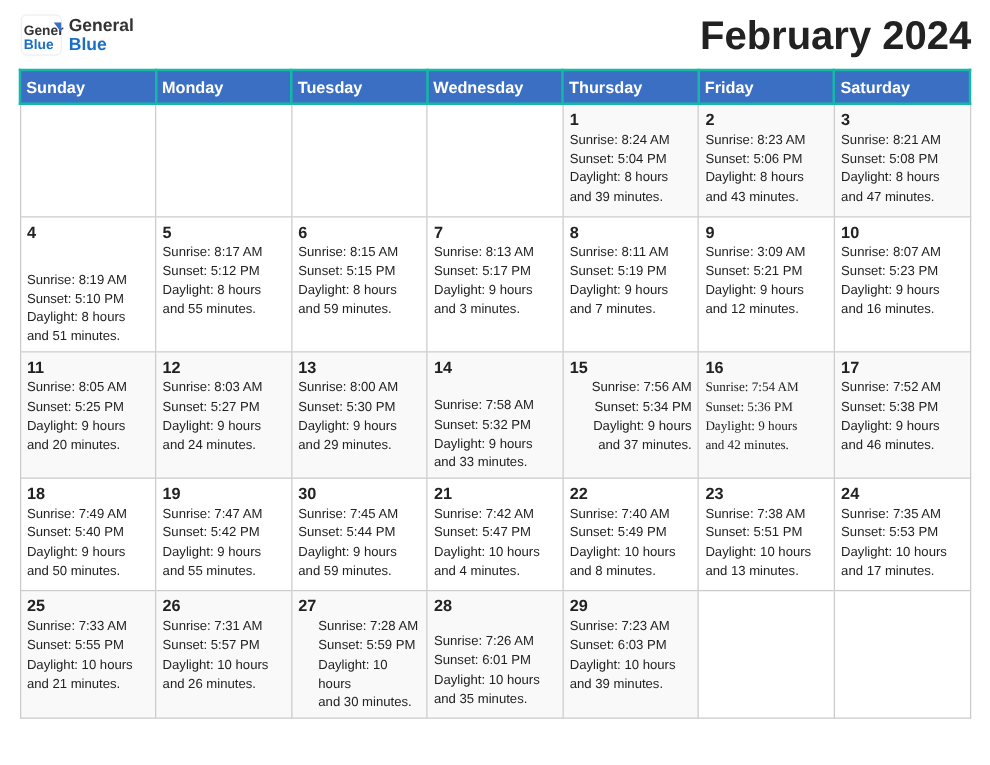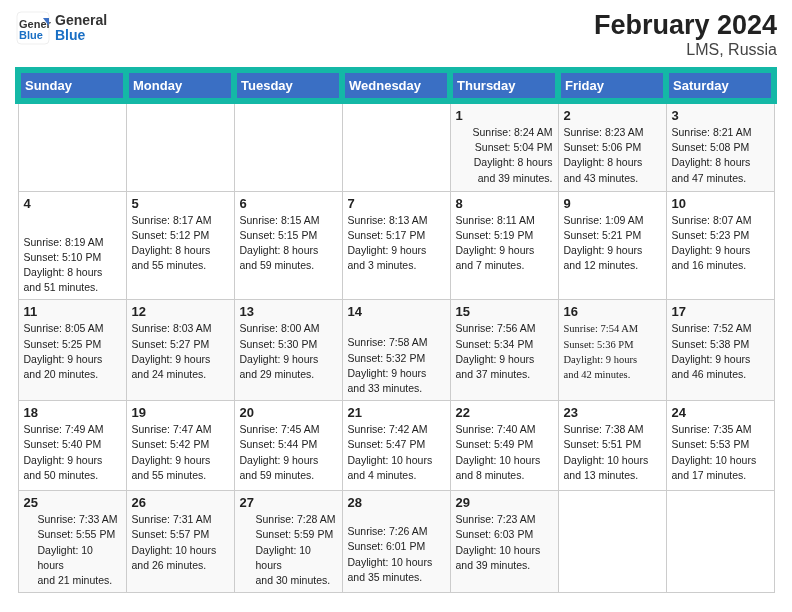--- a/index.html
+++ b/index.html
@@ -18,42 +18,42 @@
     }
     .logo {
       display: flex;
       align-items: center;
       gap: 4px;
     }
     .title-block {
       text-align: right;
     }
     .title-block h1 {
-      font-size: 27px;
+      font-size: 32px;
       font-weight: bold;
       color: #222;
     }
     .title-block h2 {
       font-size: 16px;
       font-weight: normal;
       color: #444;
     }
     table {
       width: 100%;
       border-collapse: collapse;
       table-layout: fixed;
     }
     thead th {
       background: #3a6fc4;
       color: #fff;
       font-size: 13px;
       font-weight: bold;
       padding: 5px 4px;
       text-align: left;
-      border: 6px solid #14b8a6;
+      border: 2px solid #14b8a6;
     }
     tbody td {
       border: 1px solid #ccc;
       vertical-align: top;
       padding: 4px 5px;
       font-size: 11px;
       color: #222;
       height: 90px;
       background: #fff;
     }
@@ -86,21 +86,20 @@
       <text x="4" y="29" font-size="11" font-weight="bold" fill="#1a6fc4" font-family="Arial">Blue</text>
       <polygon points="28,8 34,8 34,16" fill="#3a6fc4"></polygon>
     </svg>
     <div style="display:flex;flex-direction:column;line-height:1.1;">
       <span style="font-size:14px;font-weight:bold;color:#333;">General</span>
       <span style="font-size:14px;font-weight:bold;color:#1a6fc4;">Blue</span>
     </div>
   </div>
   <div class="title-block">
     <h1>February 2024</h1>
-    <h2>LMS, Russia</h2>
   </div>
 </div>
 
 <table>
   <thead>
     <tr>
     <th>Sunday</th>
         <th>Monday</th>
         <th>Tuesday</th>
         <th>Wednesday</th>
@@ -110,21 +109,21 @@
       </tr>
   </thead>
   <tbody>
   <tr>
         <td class="empty-cell"></td>
         <td class="empty-cell"></td>
         <td class="empty-cell"></td>
         <td class="empty-cell"></td>
         <td>
           <div class="day-num">1</div>
-          <div class="day-info" style="white-space: pre-line; text-align: right;">Sunrise: 8:24 AM
+          <div class="day-info" style="white-space: pre-line;">Sunrise: 8:24 AM
 Sunset: 5:04 PM
 Daylight: 8 hours
 and 39 minutes.</div>
         </td>
         <td>
           <div class="day-num">2</div>
           <div class="day-info" style="white-space: pre-line;">Sunrise: 8:23 AM
 Sunset: 5:06 PM
 Daylight: 8 hours
 and 43 minutes.</div>
@@ -168,21 +167,21 @@
         </td>
         <td>
           <div class="day-num">8</div>
           <div class="day-info" style="white-space: pre-line;">Sunrise: 8:11 AM
 Sunset: 5:19 PM
 Daylight: 9 hours
 and 7 minutes.</div>
         </td>
         <td>
           <div class="day-num">9</div>
-          <div class="day-info" style="white-space: pre-line;">Sunrise: 1:09 AM
+          <div class="day-info" style="white-space: pre-line;">Sunrise: 3:09 AM
 Sunset: 5:21 PM
 Daylight: 9 hours
 and 12 minutes.</div>
         </td>
         <td>
           <div class="day-num">10</div>
           <div class="day-info" style="white-space: pre-line;">Sunrise: 8:07 AM
 Sunset: 5:23 PM
 Daylight: 9 hours
 and 16 minutes.</div>
@@ -212,21 +211,21 @@
         </td>
         <td>
           <div class="day-num">14</div>
           <div class="day-info" style="white-space: pre-line; margin-top: 16px;">Sunrise: 7:58 AM
 Sunset: 5:32 PM
 Daylight: 9 hours
 and 33 minutes.</div>
         </td>
         <td>
           <div class="day-num">15</div>
-          <div class="day-info" style="white-space: pre-line;">Sunrise: 7:56 AM
+          <div class="day-info" style="white-space: pre-line; text-align: right;">Sunrise: 7:56 AM
 Sunset: 5:34 PM
 Daylight: 9 hours
 and 37 minutes.</div>
         </td>
         <td>
           <div class="day-num">16</div>
           <div class="day-info" style="white-space: pre-line; font-family: Liberation Serif, serif;">Sunrise: 7:54 AM
 Sunset: 5:36 PM
 Daylight: 9 hours
 and 42 minutes.</div>
@@ -248,21 +247,21 @@
 and 50 minutes.</div>
         </td>
         <td>
           <div class="day-num">19</div>
           <div class="day-info" style="white-space: pre-line;">Sunrise: 7:47 AM
 Sunset: 5:42 PM
 Daylight: 9 hours
 and 55 minutes.</div>
         </td>
         <td>
-          <div class="day-num">20</div>
+          <div class="day-num">30</div>
           <div class="day-info" style="white-space: pre-line;">Sunrise: 7:45 AM
 Sunset: 5:44 PM
 Daylight: 9 hours
 and 59 minutes.</div>
         </td>
         <td>
           <div class="day-num">21</div>
           <div class="day-info" style="white-space: pre-line;">Sunrise: 7:42 AM
 Sunset: 5:47 PM
 Daylight: 10 hours
@@ -286,21 +285,21 @@
           <div class="day-num">24</div>
           <div class="day-info" style="white-space: pre-line;">Sunrise: 7:35 AM
 Sunset: 5:53 PM
 Daylight: 10 hours
 and 17 minutes.</div>
         </td>
       </tr>
       <tr>
         <td>
           <div class="day-num">25</div>
-          <div class="day-info" style="white-space: pre-line; margin-left: 14px;">Sunrise: 7:33 AM
+          <div class="day-info" style="white-space: pre-line;">Sunrise: 7:33 AM
 Sunset: 5:55 PM
 Daylight: 10 hours
 and 21 minutes.</div>
         </td>
         <td>
           <div class="day-num">26</div>
           <div class="day-info" style="white-space: pre-line;">Sunrise: 7:31 AM
 Sunset: 5:57 PM
 Daylight: 10 hours
 and 26 minutes.</div>

